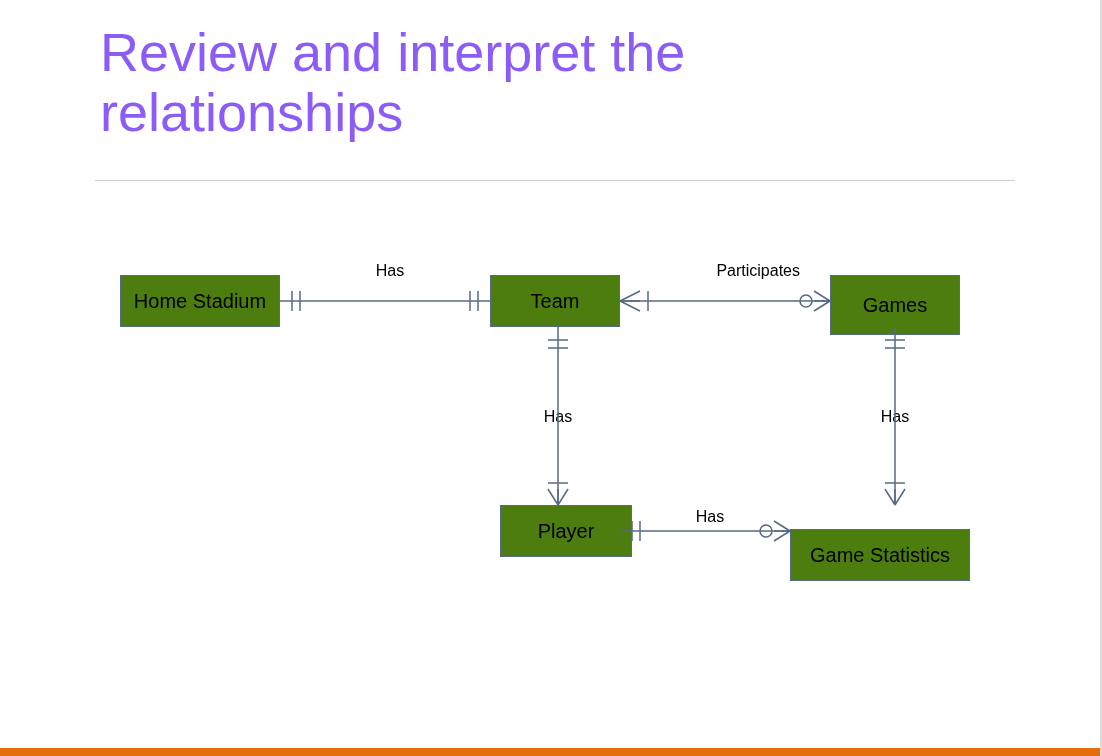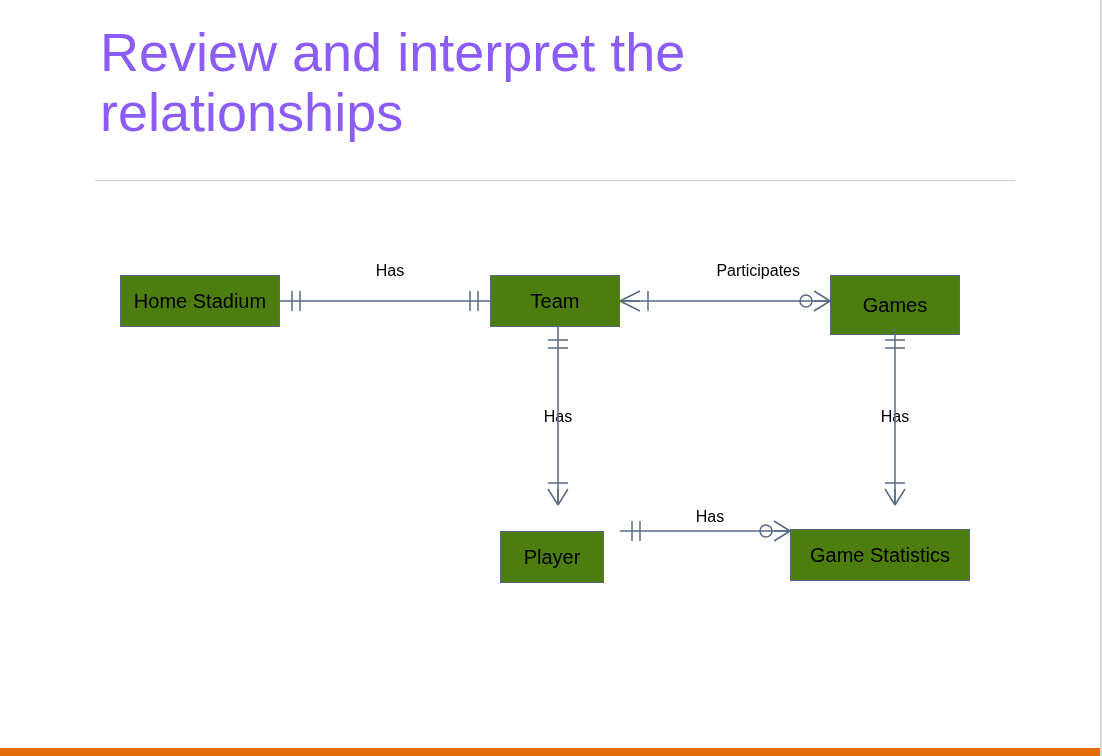--- a/index.html
+++ b/index.html
@@ -103,21 +103,21 @@
     </div>
 
     <div class="entity" style="left:490px; top:275px; width:130px; height:52px;">
       <span>Team</span>
     </div>
 
     <div class="entity" style="left:806px; top:275px; width:130px; height:60px;margin-left:24px;">
       <span>Games</span>
     </div>
 
-    <div class="entity" style="left:500px; top:531px; width:104px; height:52px;">
+    <div class="entity" style="left:500px; top:505px; width:132px; height:52px;">
       <span>Player</span>
     </div>
 
     <div class="entity" style="left:790px; top:529px; width:180px; height:52px;">
       <span>Game Statistics</span>
     </div>
 
     <div class="rel-label" style="left:360px; top:262px; width:60px;">Has</div>
 
     <div class="rel-label" style="left:670px; top:262px; width:130px;text-align:right;">Participates</div>

